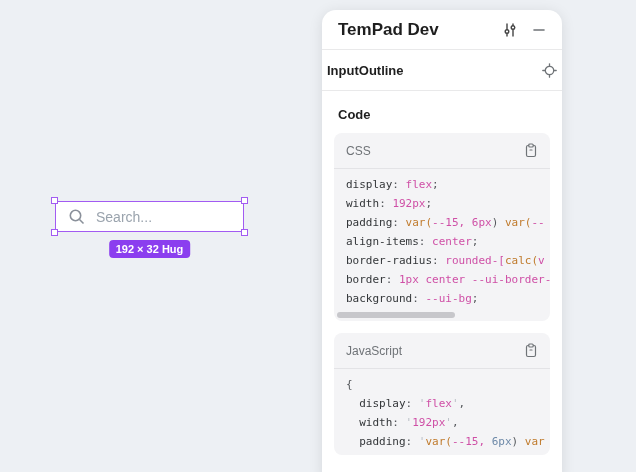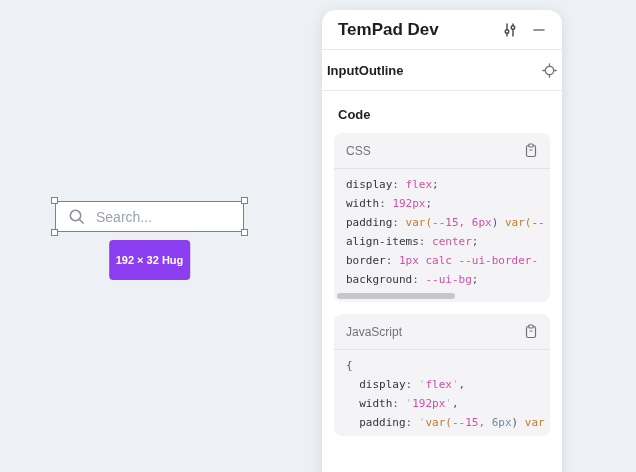--- a/index.html
+++ b/index.html
@@ -27,21 +27,21 @@
     background: #ffffff; border: 1px solid #a25bf2;
   }
   .handle.tl { left: -4px; top: -4px; }
   .handle.tr { right: -4px; top: -4px; }
   .handle.bl { left: -4px; bottom: -4px; }
   .handle.br { right: -4px; bottom: -4px; }
   .size-badge {
     position: absolute; top: 39px; left: 50%; transform: translateX(-50%);
     background: #8b3eef; color: #ffffff;
     font-size: 11px; font-weight: bold;
-    padding: 14px 7px; border-radius: 4px; white-space: nowrap;
+    padding: 3px 7px; border-radius: 4px; white-space: nowrap;
   }
 
   
   .panel {
     position: absolute; left: 322px; top: 10px;
     width: 240px; height: 470px;
     background: #ffffff;
     border-radius: 14px 14px 0 0;
     box-shadow: 0 2px 14px rgba(0,0,0,0.10);
   }
@@ -160,21 +160,22 @@
                 <rect x="4.8" y="1" width="4.4" height="3" rx="1" fill="#f4f4f6"></rect>
                 <line x1="6" y1="7" x2="8" y2="7" stroke-linecap="round"></line>
               </svg>
             </button>
           </div>
           <div class="cb-code">
             <div class="code-line"><span class="tok-prop">display</span><span class="tok-pun">: </span><span class="tok-val">flex</span><span class="tok-pun">;</span></div>
             <div class="code-line"><span class="tok-prop">width</span><span class="tok-pun">: </span><span class="tok-val">192px</span><span class="tok-pun">;</span></div>
             <div class="code-line"><span class="tok-prop">padding</span><span class="tok-pun">: </span><span class="tok-fn">var(</span><span class="tok-val">--15, 6px</span><span class="tok-pun">) </span><span class="tok-fn">var(</span><span class="tok-val">--</span></div>
             <div class="code-line"><span class="tok-prop">align-items</span><span class="tok-pun">: </span><span class="tok-val">center</span><span class="tok-pun">;</span></div>
-            <div class="code-line"><span class="tok-prop">border</span><span class="tok-pun">: </span><span class="tok-val">1px calc --ui-border-</span></div>
+            <div class="code-line"><span class="tok-prop">border-radius</span><span class="tok-pun">: </span><span class="tok-val">rounded-[</span><span class="tok-fn">calc(</span><span class="tok-val">v</span></div>
+            <div class="code-line"><span class="tok-prop">border</span><span class="tok-pun">: </span><span class="tok-val">1px center --ui-border-</span></div>
             <div class="code-line"><span class="tok-prop">background</span><span class="tok-pun">: </span><span class="tok-val">--ui-bg</span><span class="tok-pun">;</span></div>
           </div>
           <div class="hscroll">
             <div class="thumb"></div>
           </div>
         </div>
         <div class="code-block">
           <div class="cb-header">
             <span class="cb-label">JavaScript</span>
             <button class="icon-btn">

